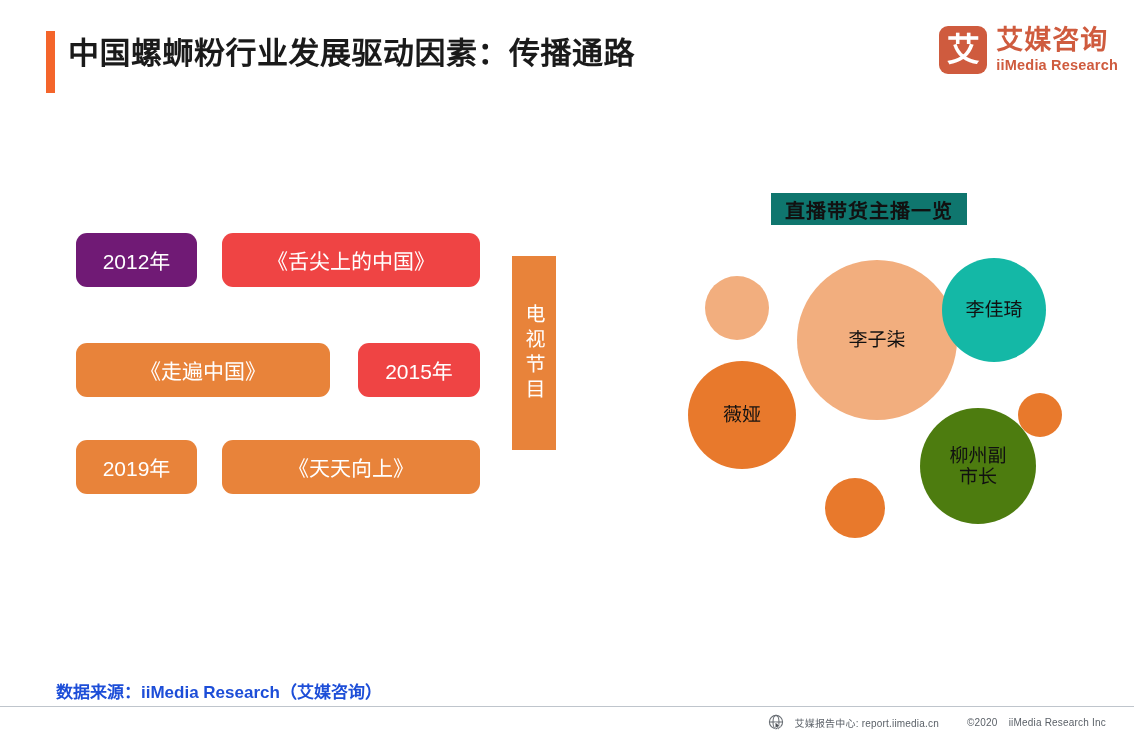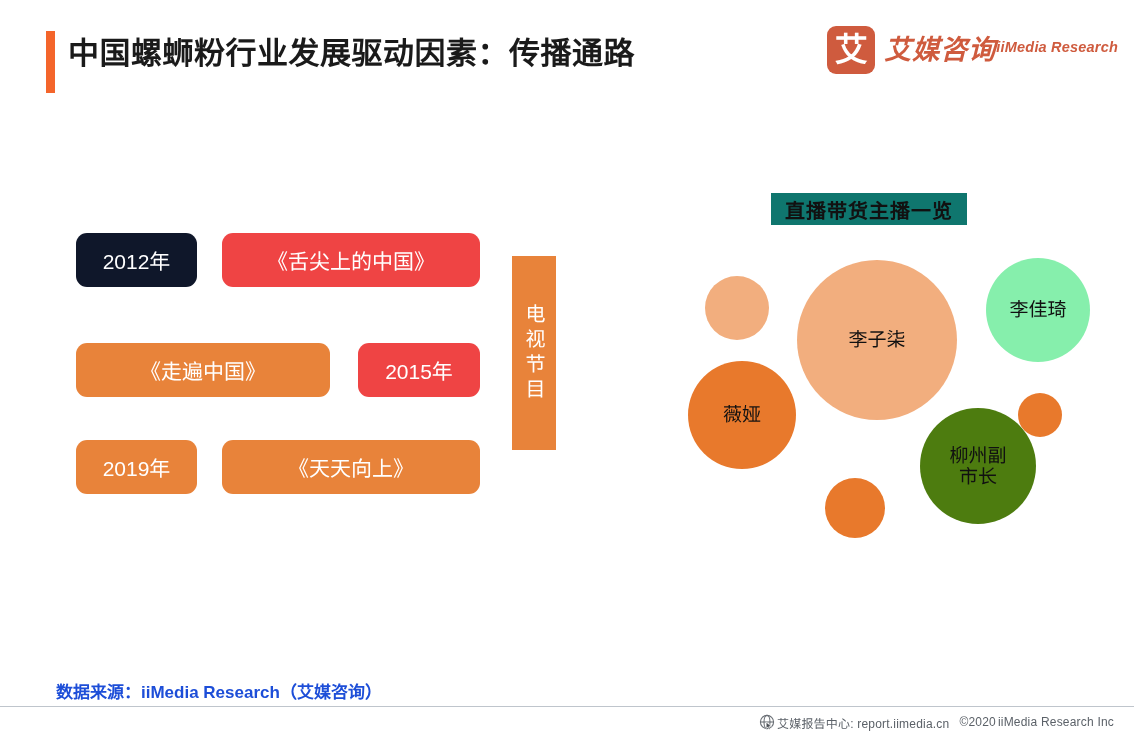--- a/index.html
+++ b/index.html
@@ -56,23 +56,22 @@
     background: #CF5B3E;
     color: #ffffff;
     font-size: 33px;
     font-weight: bold;
     line-height: 48px;
     text-align: center;
     flex: 0 0 auto;
   }
   #logo-text {
     display: flex;
-    flex-direction: row;
-    justify-content: center;
-    font-style: italic;
+    flex-direction: column;
+    justify-content: center;
   }
   .logo-cn {
     font-size: 27px;
     font-weight: bold;
     color: #CF5B3E;
     letter-spacing: 1px;
     line-height: 1.05;
   }
   .logo-en {
     font-size: 14.5px;
@@ -168,24 +167,24 @@
   #footer-bar {
     position: absolute;
     left: 0;
     right: 0;
     bottom: 0;
     height: 31px;
     border-top: 1px solid #BFC5CC;
     display: flex;
     align-items: center;
     justify-content: flex-end;
-    padding-right: 20px;
+    padding-right: 28px;
     box-sizing: border-box;
-    gap: 2px;
-    font-size: 12px;
+    gap: 11px;
+    font-size: 10px;
     color: #5b6168;
     white-space: nowrap;
   }
   #footer-globe-icon { display: block; flex: 0 0 auto; }
   .footer-text { letter-spacing: 0.2px; }
   #footer-spacer-1 { width: 6px; }
 </style>
 </head>
 <body>
 
@@ -195,38 +194,38 @@
   <div id="page-title">中国螺蛳粉行业发展驱动因素：传播通路</div>
 
   <div id="logo">
     <div id="logo-mark" style="background: rgb(207, 91, 62);">艾</div>
     <div id="logo-text">
       <div class="logo-cn" style="color: rgb(207, 91, 62);">艾媒咨询</div>
       <div class="logo-en" style="color: rgb(207, 91, 62);">iiMedia Research</div>
     </div>
   </div>
 
-  <div class="pill" id="pill-2012" style="background: #0f172a;">2012年</div>
+  <div class="pill" id="pill-2012" style="background: #701a75;">2012年</div>
   <div class="pill" id="pill-sjsdzg" style="background: #ef4444;">《舌尖上的中国》</div>
   <div class="pill" id="pill-zbzg" style="background: rgb(232, 131, 58);">《走遍中国》</div>
   <div class="pill" id="pill-2015" style="background: #ef4444;">2015年</div>
   <div class="pill" id="pill-2019" style="background: rgb(232, 131, 58); text-align: center;">2019年</div>
   <div class="pill" id="pill-ttsx" style="background: rgb(232, 131, 58);">《天天向上》</div>
 
   <div id="tv-category-bar" style="background: rgb(232, 131, 58);">
     <span id="tv-category-label">电视节目</span>
   </div>
 
   <div id="bubble-banner" style="background: #0f766e;">直播带货主播一览</div>
   <div id="bubble-layer">
       <div class="bubble" style="left: 705px; top: 276px; width: 64px; height: 64px; background: rgb(242, 174, 126);"></div>
       <div class="bubble" style="left: 797px; top: 260px; width: 160px; height: 160px; background: rgb(242, 174, 126);">
         <span>李子柒</span>
       </div>
-      <div class="bubble" style="left: 986px; top: 258px; width: 104px; height: 104px; background: #86efac;">
+      <div class="bubble" style="left: 942px; top: 258px; width: 104px; height: 104px; background: #14b8a6;">
         <span>李佳琦</span>
       </div>
       <div class="bubble" style="left: 688px; top: 361px; width: 108px; height: 108px; background: rgb(232, 121, 44);">
         <span>薇娅</span>
       </div>
       <div class="bubble" style="left: 1018px; top: 393px; width: 44px; height: 44px; background: rgb(232, 121, 44);"></div>
       <div class="bubble" style="left: 920px; top: 408px; width: 116px; height: 116px; background: #4d7c0f;">
         <span>柳州副<br>市长</span>
       </div>
       <div class="bubble" style="left: 825px; top: 478px; width: 60px; height: 60px; background: rgb(232, 121, 44);"></div>

